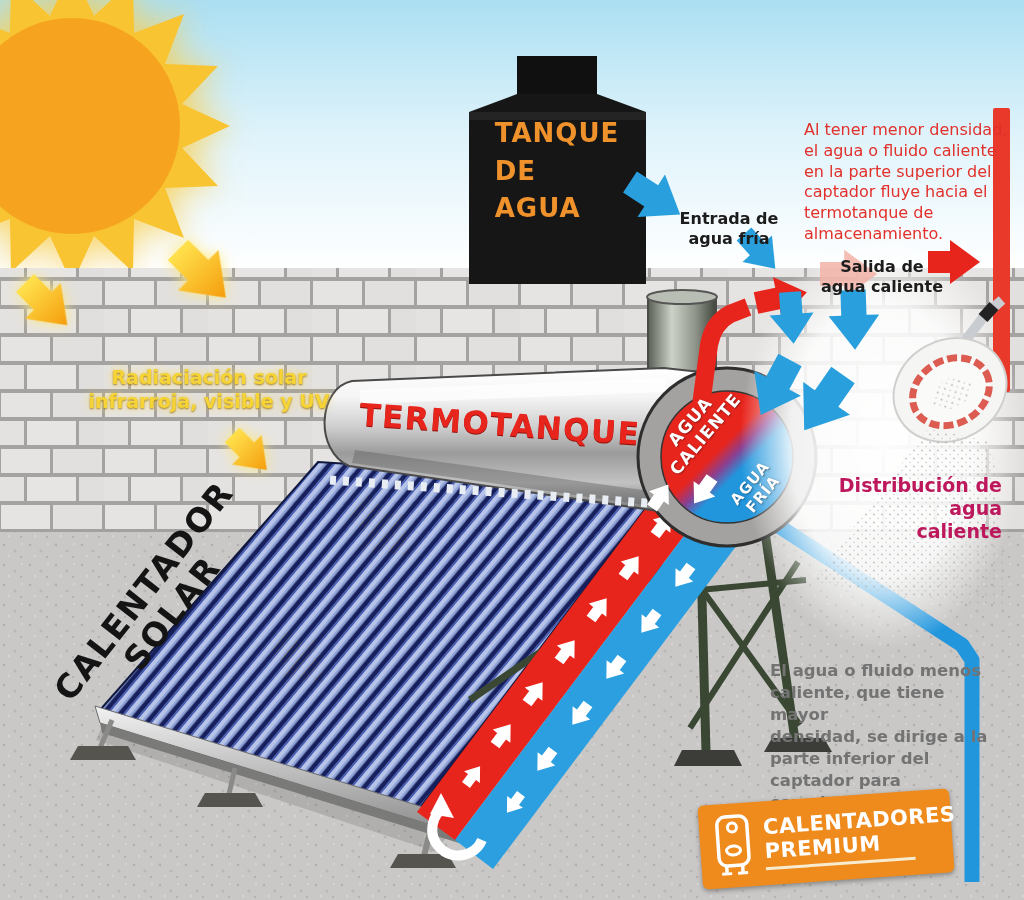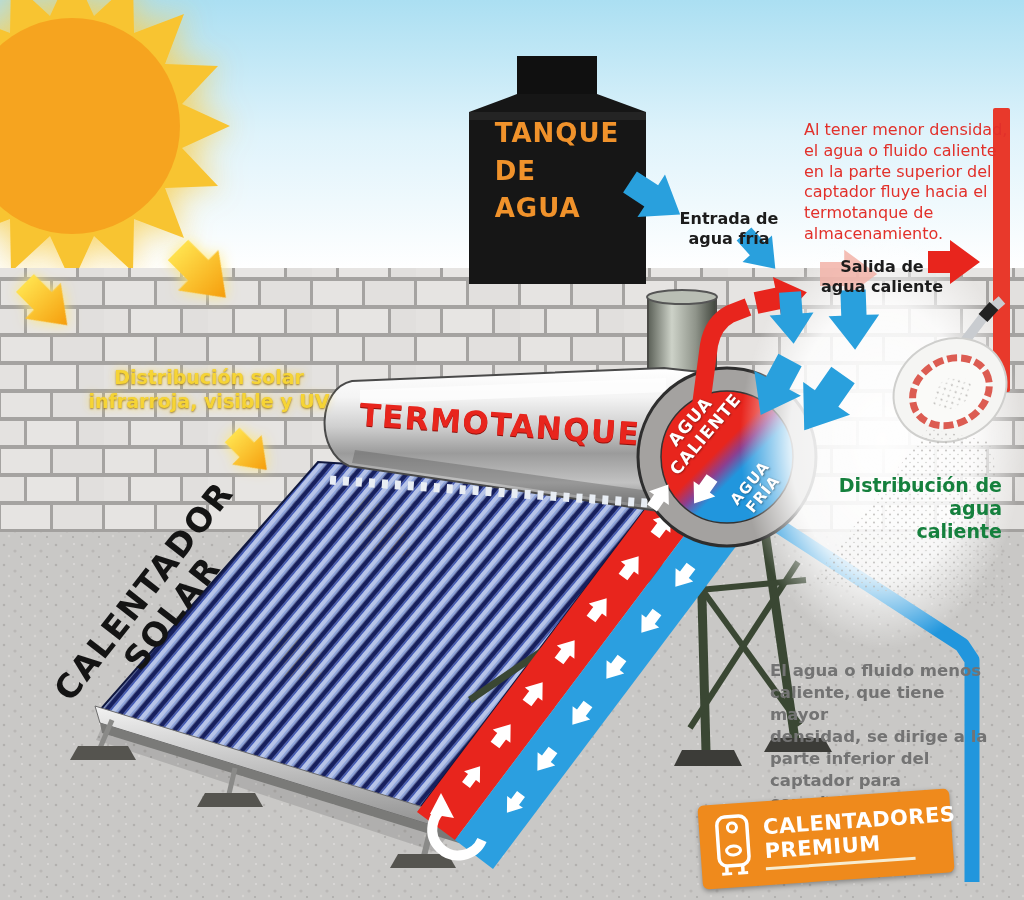--- a/index.html
+++ b/index.html
@@ -6,21 +6,21 @@
   #stage{position:relative;width:1024px;height:900px;overflow:hidden;
          font-family:"DejaVu Sans","Liberation Sans",sans-serif;}
   #scene{position:absolute;left:0;top:0;z-index:0;}
   .txt{position:absolute;z-index:2;white-space:pre-line;}
   .center{transform:translate(-50%,-50%);}
   .tank-label{color:#f0922b;font-size:26px;font-weight:900;text-align:left;
               line-height:1.45;letter-spacing:1px;}
   .black-note{color:#1c1c1c;font-size:16px;font-weight:700;text-align:center;line-height:1.25;}
   .red-note{color:#e2302a;font-size:16px;font-weight:400;line-height:1.3;}
   .blue-note{color:#737373;font-size:16.5px;font-weight:700;line-height:1.33;}
-  .dist-note{color:#15803d;font-size:19px;font-weight:700;text-align:right;line-height:1.2;}
+  .dist-note{color:#be185d;font-size:19px;font-weight:700;text-align:right;line-height:1.2;}
   .radiation{color:#f6d435;font-size:19px;font-weight:700;text-align:center;line-height:1.25;
              text-shadow:0 1px 2px rgba(140,100,0,.8),0 0 8px rgba(255,220,80,.9);}
   .termo{color:#e8251d;font-size:31px;font-weight:900;letter-spacing:1.5px;
          transform:translate(-50%,-50%) rotate(4deg);
          text-shadow:0 1px 0 #8f0f0a;}
   .endcap-label{color:#fff;font-weight:900;text-align:center;line-height:1.15;
                 text-shadow:0 1px 2px rgba(0,0,0,.45);letter-spacing:1px;}
   .calsolar{color:#141414;font-size:33px;font-weight:900;letter-spacing:2px;text-align:center;
             line-height:1.08;transform:translate(-50%,-50%) rotate(-52deg);}
   .logo{position:absolute;left:700px;top:797px;width:252px;height:84px;z-index:2;
@@ -227,21 +227,21 @@
     <line x1="994" y1="306" x2="983" y2="318" stroke="#222" stroke-width="12"></line>
     <g transform="rotate(-28 950 390)">
       <ellipse cx="950" cy="390" rx="58" ry="50" fill="#f5f5f3" stroke="#cfcfcd" stroke-width="2"></ellipse>
       <ellipse cx="950" cy="392" rx="40" ry="32" fill="#fbfbfa" stroke="#d84236" stroke-width="7" stroke-dasharray="10,4" opacity="0.85"></ellipse>
       <ellipse cx="950" cy="394" rx="21" ry="15" fill="url(#spraydots)"></ellipse>
     </g>
     <polygon points="928,428 992,442 1008,610 812,582" fill="url(#spraydots)" opacity="0.85"></polygon>
   </g>
 </svg>
 
-<div class="txt radiation center" style="left:209px;top:390px;width:260px;">Distribución solar
+<div class="txt radiation center" style="left:209px;top:390px;width:260px;">Radiaciación solar
 infrarroja, visible y UV</div>
 
 <div class="txt tank-label center" style="left:557px;top:172px;">TANQUE
 DE
 AGUA</div>
 
 <div class="txt black-note center" style="left:729px;top:229px;width:140px;">Entrada de
 agua fría</div>
 
 <div class="txt red-note" style="left:804px;top:120px;width:210px;">Al tener menor densidad,

